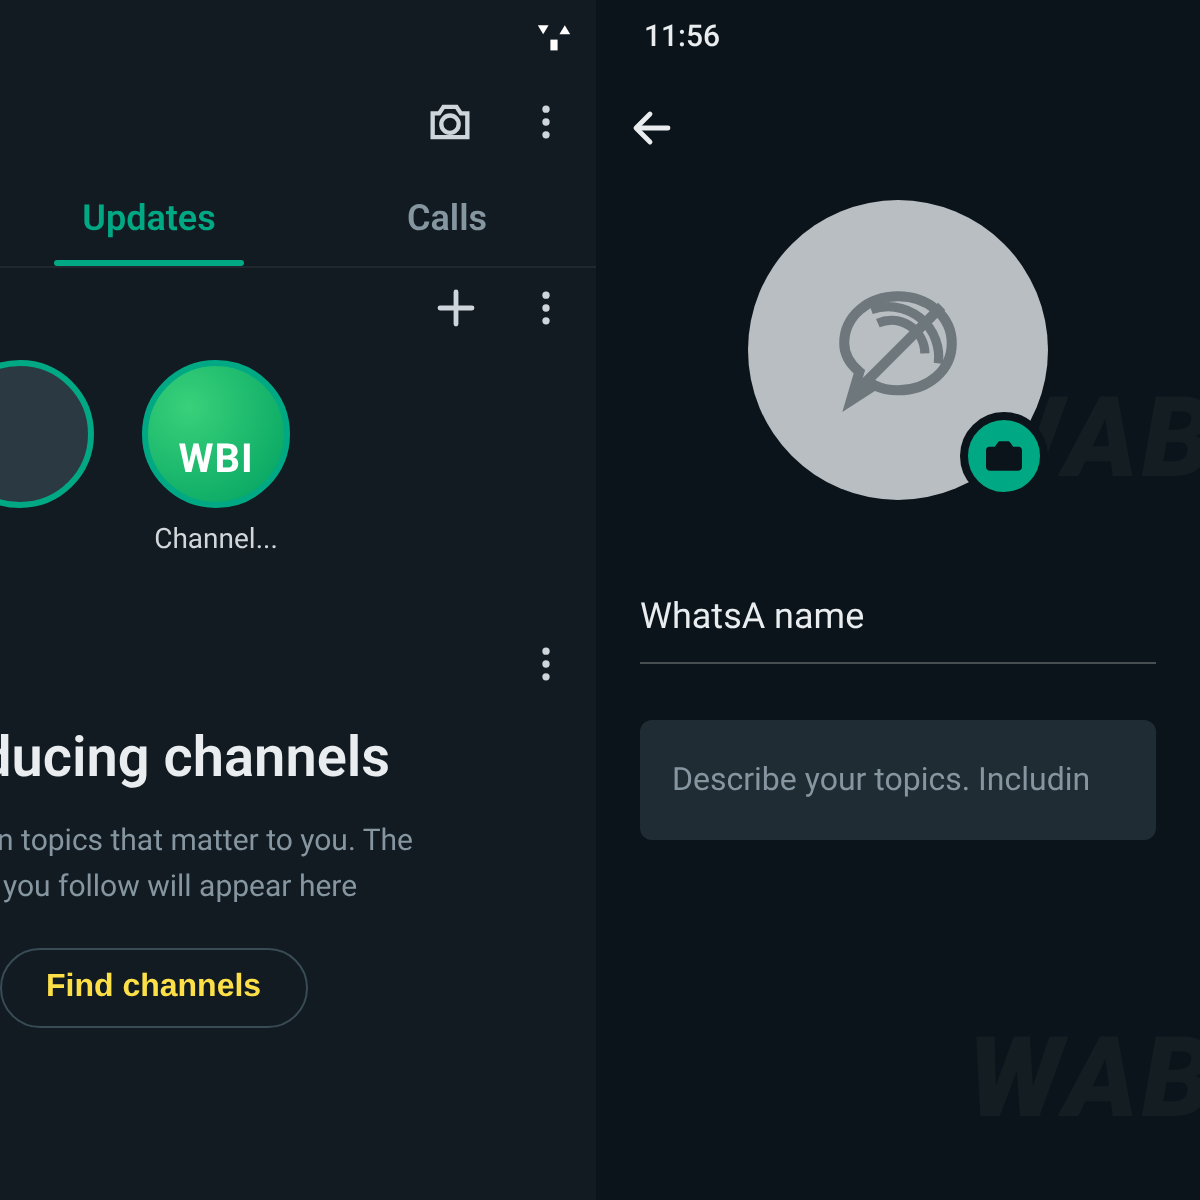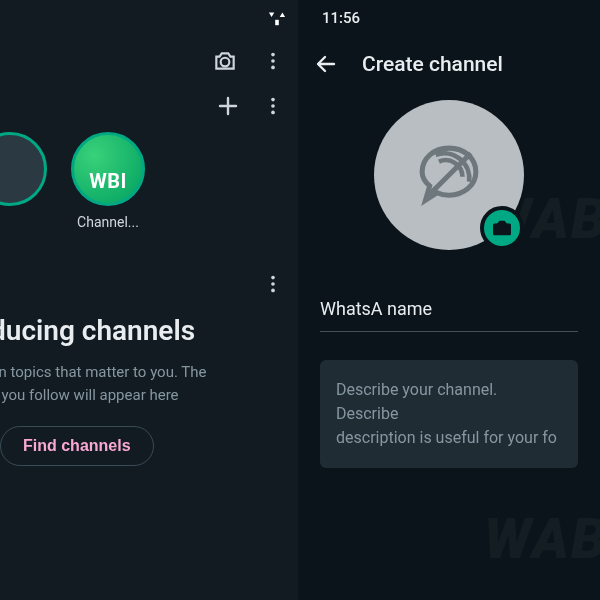--- a/index.html
+++ b/index.html
@@ -27,21 +27,21 @@
   .story { display:flex; flex-direction:column; align-items:center; gap:8px; width:84px; }
   .avatar-wrap { width:74px; height:74px; border-radius:50%; display:flex; align-items:center; justify-content:center; border:3px solid #00a884; background:#2a3942; overflow:hidden; }
   .avatar-wrap.green { background: radial-gradient(circle at 30% 30%, #39d17a, #00a060); }
   .avatar-label { font-size:14px; color:#d1d7db; white-space:nowrap; text-overflow:ellipsis; overflow:hidden; max-width:84px; text-align:center; }
   .wbi-text { color:#fff; font-weight:700; font-size:20px; letter-spacing:0.5px;margin-top:24px; }
 
   .channels-card { margin-top:36px; padding: 16px 20px 20px 0; position:relative; }
   .channels-more { position:absolute; right:14px; top:2px; color:#cfd6db; }
   .ch-title { font-size:28px; font-weight:600; color:#e9edef; margin-top:28px; margin-left:-10px; white-space:nowrap; }
   .ch-desc { font-size:15px; line-height:1.5; color:#8696a0; margin-top:14px; margin-left:-10px; }
-  .find-btn { margin-top:20px; display:inline-flex; align-items:center; justify-content:center; border:1px solid #394b55; color:#f9a8d4; font-weight:600; font-size:16px; padding:10px 22px; border-radius:24px; background:transparent; cursor:pointer; }
+  .find-btn { margin-top:20px; display:inline-flex; align-items:center; justify-content:center; border:1px solid #394b55; color:#fde047; font-weight:600; font-size:16px; padding:10px 22px; border-radius:24px; background:transparent; cursor:pointer; }
 
   
   .right { position:absolute; left:298px; top:0; width:302px; height:600px; background:#0b141a; }
   .statusbar-right { height:36px; display:flex; align-items:center; justify-content:flex-start; padding-left:24px; color:#e9edef; font-size:15px; font-weight:500; }
   .appbar-right { height:56px; display:flex; align-items:center; padding:0 16px; gap:24px; }
   .back-ic { color:#e9edef; }
   .appbar-title { font-size:21px; color:#e9edef; font-weight:500; }
 
   .avatar-zone { display:flex; justify-content:center; margin-top:8px; }
   .big-avatar { width:150px; height:150px; border-radius:50%; background:#b9bec2; display:flex; align-items:center; justify-content:center; position:relative; }
@@ -86,20 +86,28 @@
       </span>
       <span class="icon">
         <svg width="22" height="26" viewBox="0 0 24 24" fill="#cfd6db">
             <circle cx="12" cy="5" r="2"></circle>
             <circle cx="12" cy="12" r="2"></circle>
             <circle cx="12" cy="19" r="2"></circle>
           </svg>
       </span>
     </div>
 
+    <div class="tabs">
+      <div class="tab active">
+          <span>Updates</span>
+        </div>
+      <div class="tab">
+          <span>Calls</span>
+        </div>
+    </div>
 
     <div class="status-row">
       <div class="status-actions">
         <span class="plus-ic">
           <svg width="24" height="24" viewBox="0 0 24 24" fill="none" stroke="#cfd6db" stroke-width="2.4" stroke-linecap="round">
               <path d="M12 4v16M4 12h16"></path>
             </svg>
         </span>
         <span class="more-ic">
           <svg width="22" height="24" viewBox="0 0 24 24" fill="#cfd6db">
@@ -150,21 +158,20 @@
       <span>11:56</span>
     </div>
 
     <div class="appbar-right">
       <span class="back-ic">
         <svg width="24" height="24" viewBox="0 0 24 24" fill="none" stroke="#e9edef" stroke-width="2.4" stroke-linecap="round" stroke-linejoin="round">
             <path d="M20 12H5"></path>
             <path d="M11 5l-7 7 7 7"></path>
           </svg>
       </span>
-      <div class="appbar-title">Create channel</div>
     </div>
 
     <div class="avatar-zone">
       <div class="big-avatar">
         <span class="channel-glyph">
           <svg width="84" height="84" viewBox="0 0 100 100">
             <path d="M50 18 C68 18 82 30 82 46 C82 62 68 74 50 74 C45 74 40 73 36 71 L22 80 L27 63 C21 58 18 52 18 46 C18 30 32 18 50 18 Z" stroke-width="6"></path>
             <path d="M38 34 A20 20 0 0 1 66 52" stroke-width="5.5"></path>
             <path d="M34 26 A30 30 0 0 1 74 58" stroke-width="5.5"></path>
             <line x1="24" y1="76" x2="76" y2="24" stroke-width="6"></line>
@@ -179,19 +186,18 @@
         </span>
       </div>
     </div>
 
     <div class="field-name">
       <div class="label">WhatsA name</div>
     </div>
 
     <div class="desc-box">
       <div class="ph">
-        <span>Describe your channel. Describe</span><br>
-        <span>description is useful for your fo</span>
+        <span>Describe your topics. Includin</span><br>
       </div>
     </div>
   </div>
 
 </div>
 
 </body></html>

